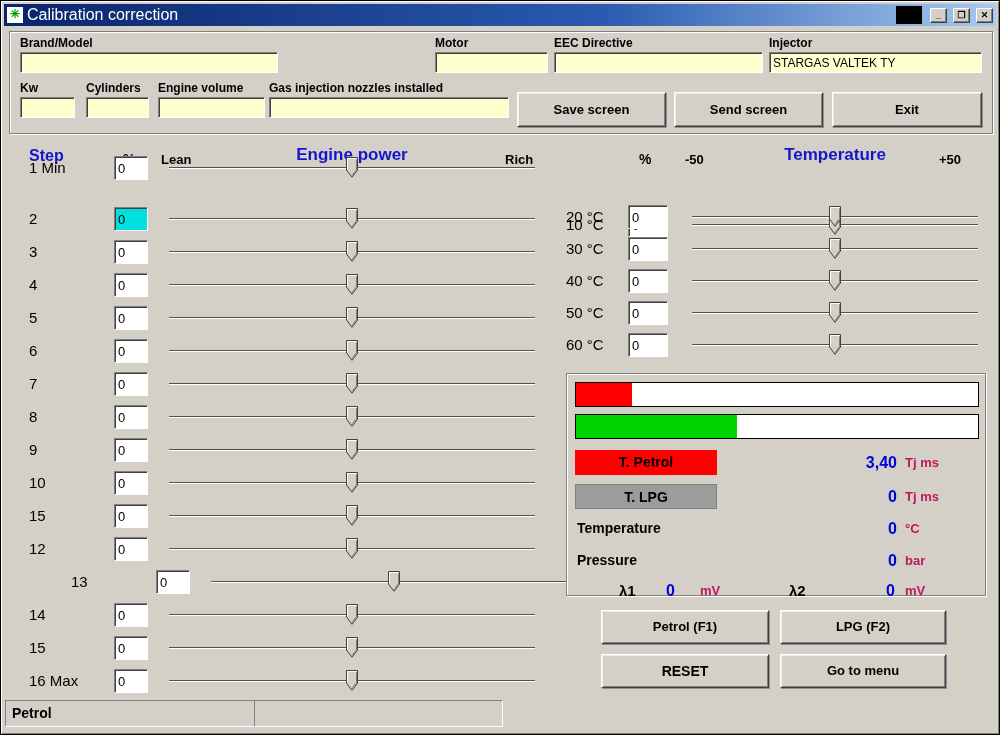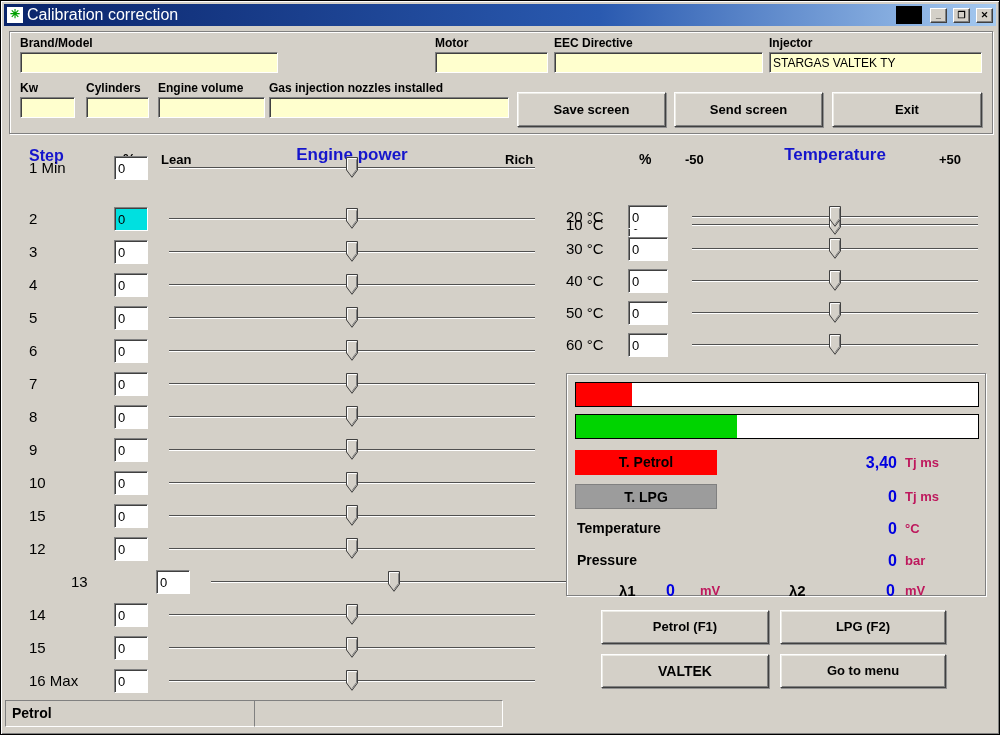--- a/index.html
+++ b/index.html
@@ -457,18 +457,18 @@
     <div class="lam" style="left:52px;top:204px">λ1</div>
     <div class="lamval" style="left:70px;top:204px">0</div>
     <div class="munit" style="left:133px;top:204px">mV</div>
     <div class="lam" style="left:222px;top:204px">λ2</div>
     <div class="lamval" style="left:290px;top:204px">0</div>
     <div class="munit" style="left:338px;top:204px">mV</div>
   </div>
 
   <div class="btn3d" style="left:600px;top:609px;width:168px;height:34px;line-height:32px">Petrol (F1)</div>
   <div class="btn3d" style="left:779px;top:609px;width:166px;height:34px;line-height:32px">LPG (F2)</div>
-  <div class="btn3d" style="left:600px;top:653px;width:168px;height:34px;line-height:32px;font-size:14px">VALTEK</div>
+  <div class="btn3d" style="left:600px;top:653px;width:168px;height:34px;line-height:32px;font-size:14px">RESET</div>
   <div class="btn3d" style="left:779px;top:653px;width:166px;height:34px;line-height:32px">Go to menu</div>
 
   <div class="sbox" style="left:4px;top:699px;width:287px">Petrol</div>
   <div class="sbox" style="left:253px;top:699px;width:249px"></div>
 </div>
 
 </body></html>

